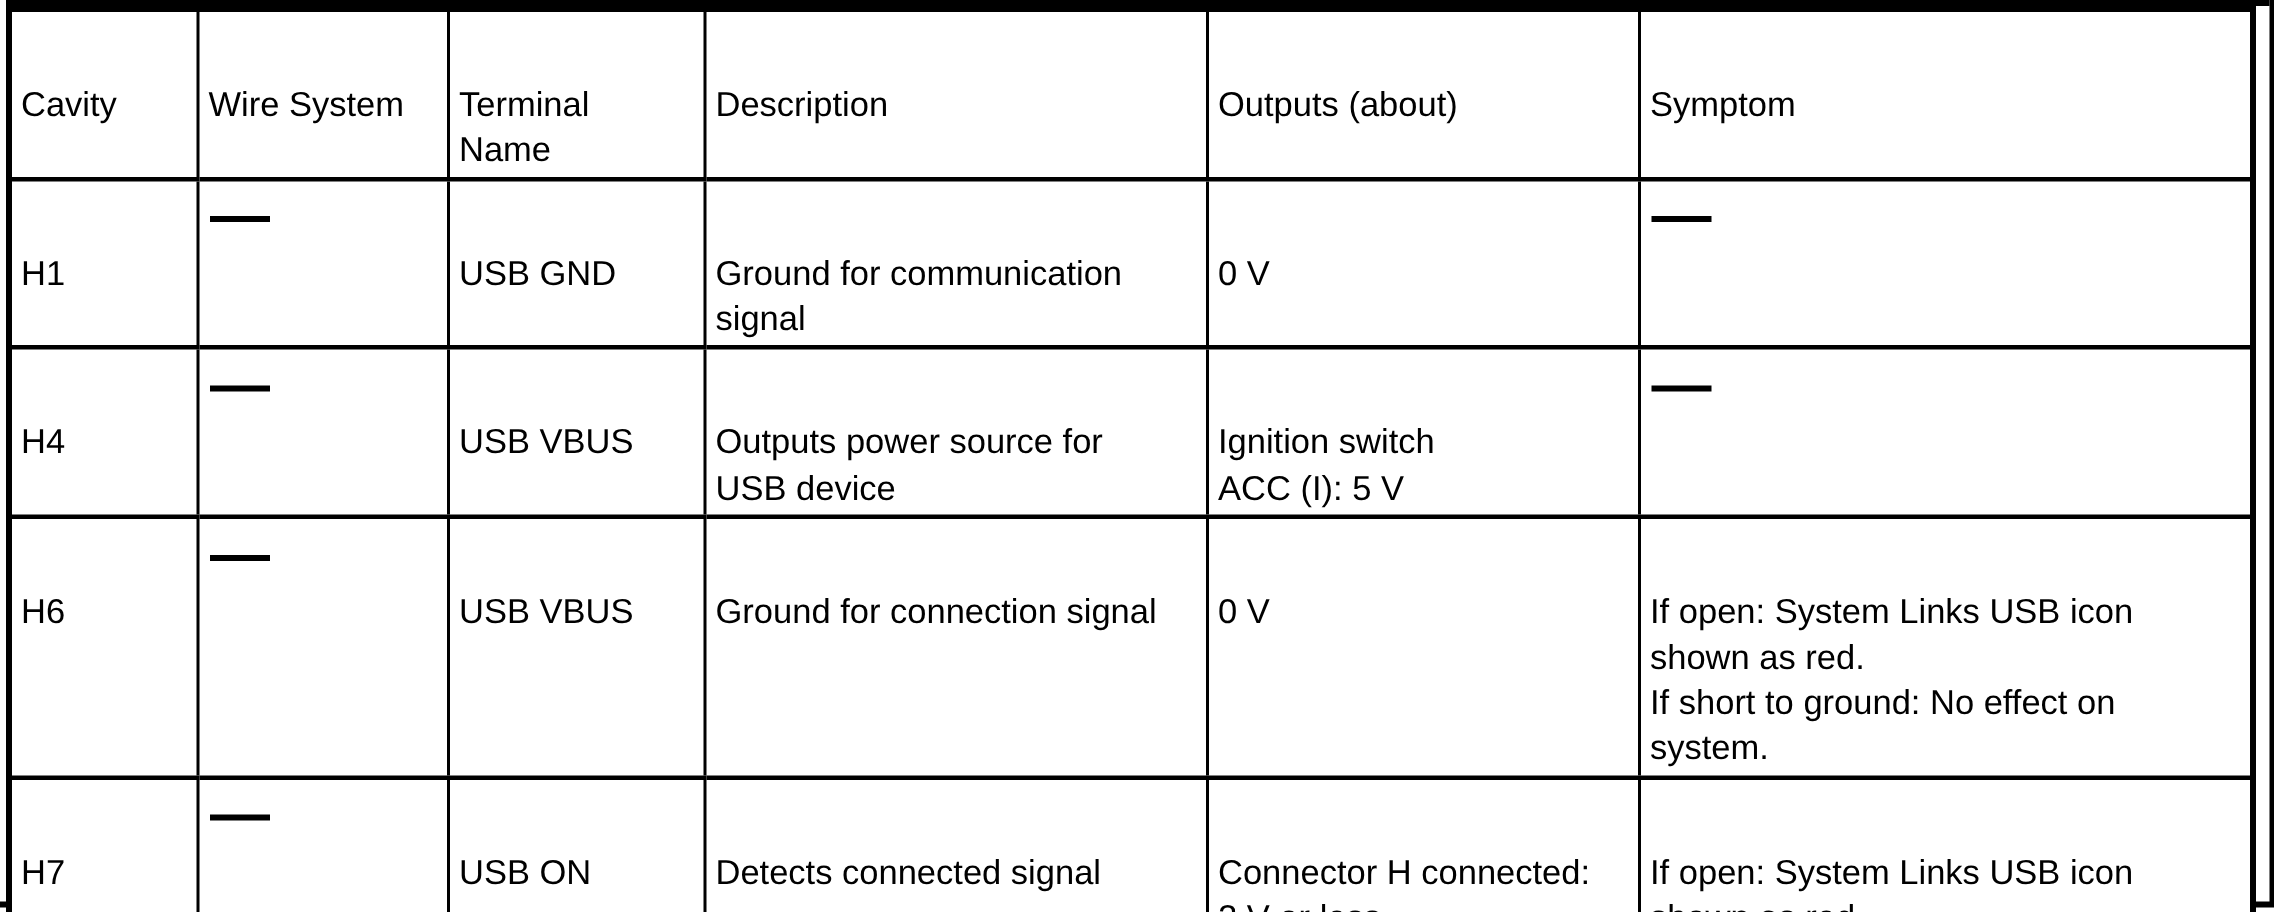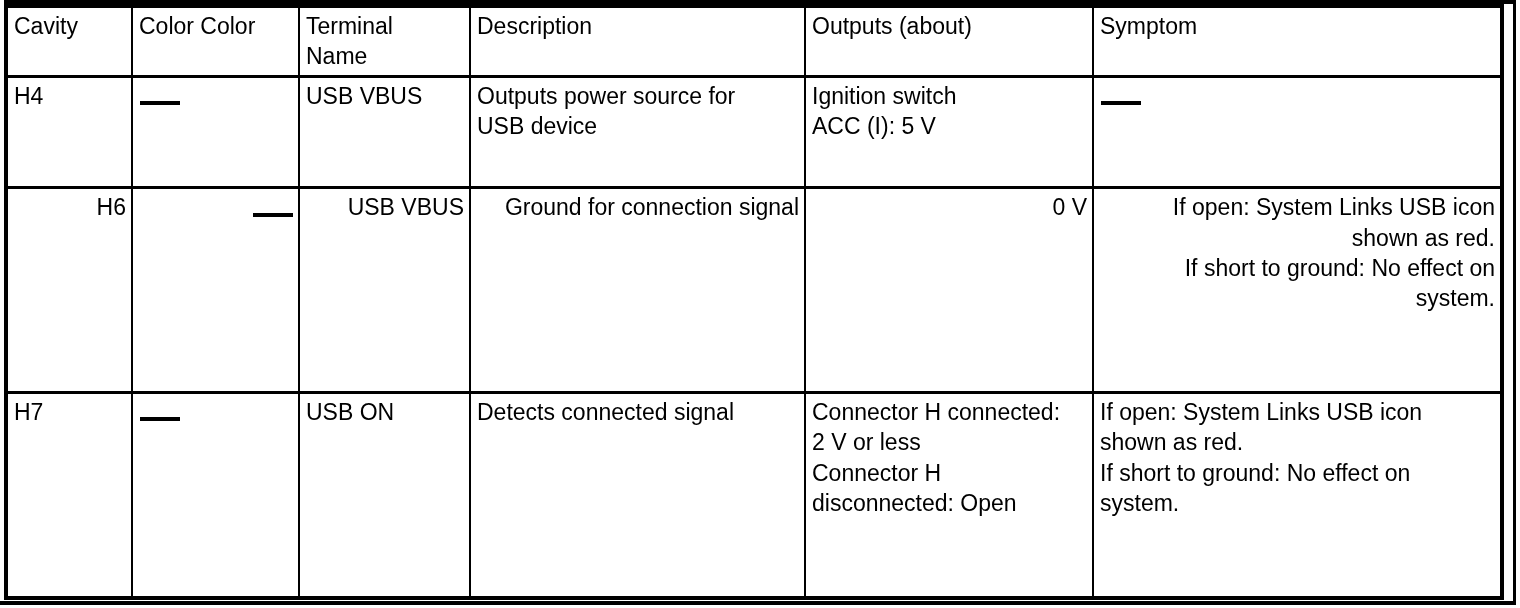--- a/index.html
+++ b/index.html
@@ -68,26 +68,27 @@
   tr.r-h3   { height: 36px; }
   tr.r-h4   { height: 71px; }
   tr.r-h5   { height: 65px; }
   tr.r-h6   { height: 127px; }
   tr.r-h7   { height: 123px; }
 
   
   tr.r-h1 > td { border-top: 3px solid #000000; }
   tr.r-h4 > td { border-top: 3px solid #000000; }
   tr.r-h5 > td { border-top: 3px solid #000000; }
-  tr.r-h6 > td { border-top: 3px solid #000000; text-align: right; }
+  tr.r-h6 > td { border-top: 3px solid #000000; }
   tr.r-h7 > td { border-top: 3px solid #000000; }
 
   .cell-text {
     display: block;
     white-space: pre-line;
+    margin-top: 43px;
   }
 
   
   .dash-mark {
     display: inline-block;
     width: 40px;
     height: 4px;
     background: #000000;
     vertical-align: middle;
     margin-top: 11px;
@@ -136,39 +137,56 @@
       <col class="c-description">
       <col class="c-voltage">
       <col class="c-symptom">
     </colgroup>
     <thead>
       <tr class="r-head">
         <th>
           <span class="cell-text">Cavity</span>
         </th>
         <th>
-          <span class="cell-text">Color Color</span>
+          <span class="cell-text">Wire System</span>
         </th>
         <th>
           <span class="cell-text">Terminal
 Name</span>
         </th>
         <th>
           <span class="cell-text">Description</span>
         </th>
         <th>
           <span class="cell-text">Outputs (about)</span>
         </th>
         <th>
           <span class="cell-text">Symptom</span>
         </th>
       </tr>
     </thead>
     <tbody>
 
+      <tr class="r-h1">
+        <td>
+            <span class="cell-text">H1</span>
+          </td>
+        <td><span class="dash-mark"></span></td>
+        <td>
+            <span class="cell-text">USB GND</span>
+          </td>
+        <td>
+            <span class="cell-text">Ground for communication
+signal</span>
+          </td>
+        <td>
+            <span class="cell-text">0 V</span>
+          </td>
+        <td><span class="dash-mark"></span></td>
+      </tr>
 
 
 
       <tr class="r-h4">
         <td>
             <span class="cell-text">H4</span>
           </td>
         <td><span class="dash-mark"></span></td>
         <td>
             <span class="cell-text">USB VBUS</span>

